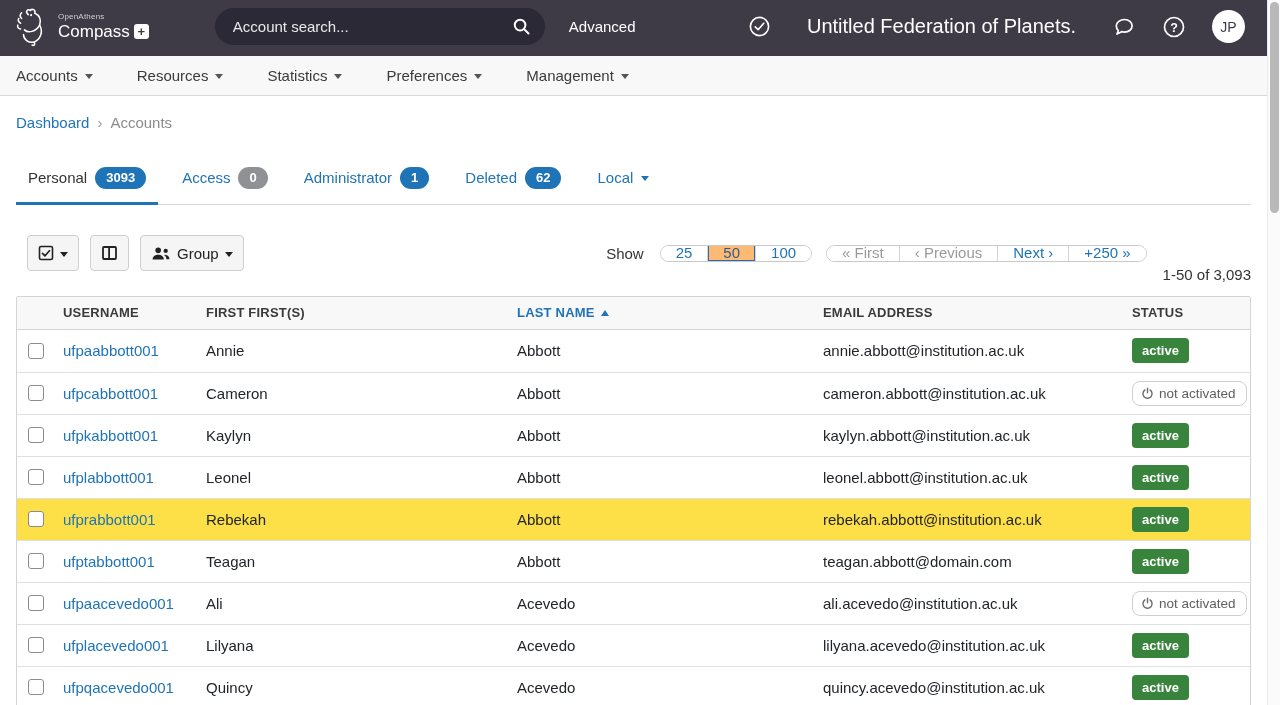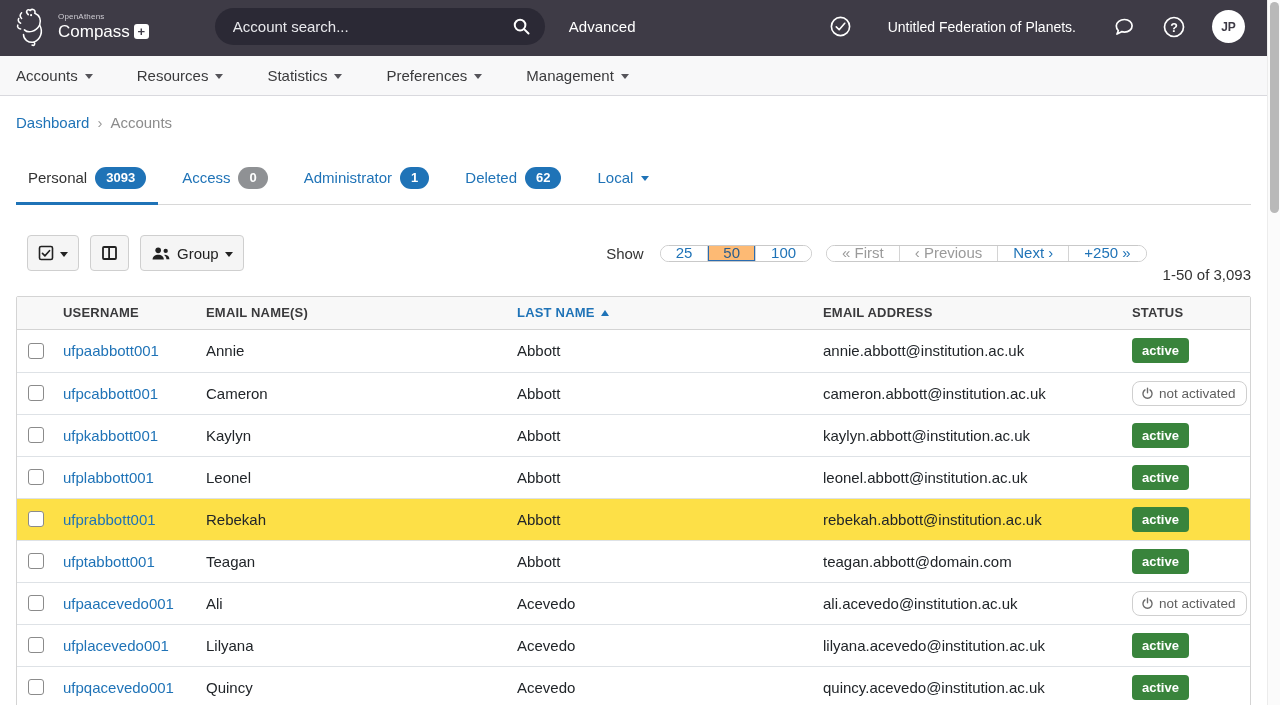--- a/index.html
+++ b/index.html
@@ -23,23 +23,23 @@
   .search-pill{ margin-left:66px; width:330px; height:37px; background:var(--search-bg); border-radius:19px;
                 display:flex; align-items:center; padding:0 6px 0 18px; }
   .search-pill input{ flex:1; background:transparent; border:none; outline:none; color:#fff; font-size:15px;
                       font-family:"Liberation Sans",sans-serif; }
   .search-pill input::placeholder{ color:#e8e8ec; opacity:1; }
   .search-btn{ background:transparent; border:none; width:34px; height:34px; display:flex; align-items:center;
                justify-content:center; cursor:pointer; }
   .advanced{ color:#fff; font-size:15px; margin-left:24px; text-decoration:none; cursor:pointer; }
   .top-right{ margin-left:auto; display:flex; align-items:center; }
   .icon-btn{ background:transparent; border:none; cursor:pointer; display:flex; align-items:center; justify-content:center; }
-  .org{ color:#fff; font-size:14px; margin:0 36px; cursor:pointer; }
+  .org{ color:#fff; font-size:20px; margin:0 36px; cursor:pointer; }
   .gap26{ margin-right:26px; }
-  .avatar{ width:33px; height:33px; border-radius:50%; background:#fff; color:#3e3b46; font-size:12px; font-weight:bold;
+  .avatar{ width:33px; height:33px; border-radius:50%; background:#fff; color:#3e3b46; font-size:14px; font-weight:normal;
            display:flex; align-items:center; justify-content:center; margin-right:22px; cursor:pointer; }
 
   
   .navbar{ height:40px; background:var(--nav-bg); border-bottom:1px solid var(--line);
            display:flex; align-items:center; padding:0 16px; gap:44px; }
   .nav-item{ display:flex; align-items:center; gap:7px; font-size:15px; color:#3a3a3c; cursor:pointer; }
   .caret{ width:0; height:0; border-left:4px solid transparent; border-right:4px solid transparent;
           border-top:5px solid #55545a; display:inline-block; margin-top:2px; }
 
   
@@ -256,21 +256,21 @@
           <button class="grp-btn">+250 »</button>
         </div>
         <span class="range-text">1-50 of 3,093</span>
       </div>
     </div>
 
     <div class="table">
       <div class="thead">
         <div class="th"></div>
         <div class="th">USERNAME</div>
-        <div class="th">EMAIL NAME(S)</div>
+        <div class="th">FIRST FIRST(S)</div>
         <div class="th sorted">
           <span>LAST NAME</span>
           <span class="sort-up"></span>
         </div>
         <div class="th">EMAIL ADDRESS</div>
         <div class="th">STATUS</div>
       </div>
       <div id="rows">
           <div class="trow">
             <div class="cell cb">

